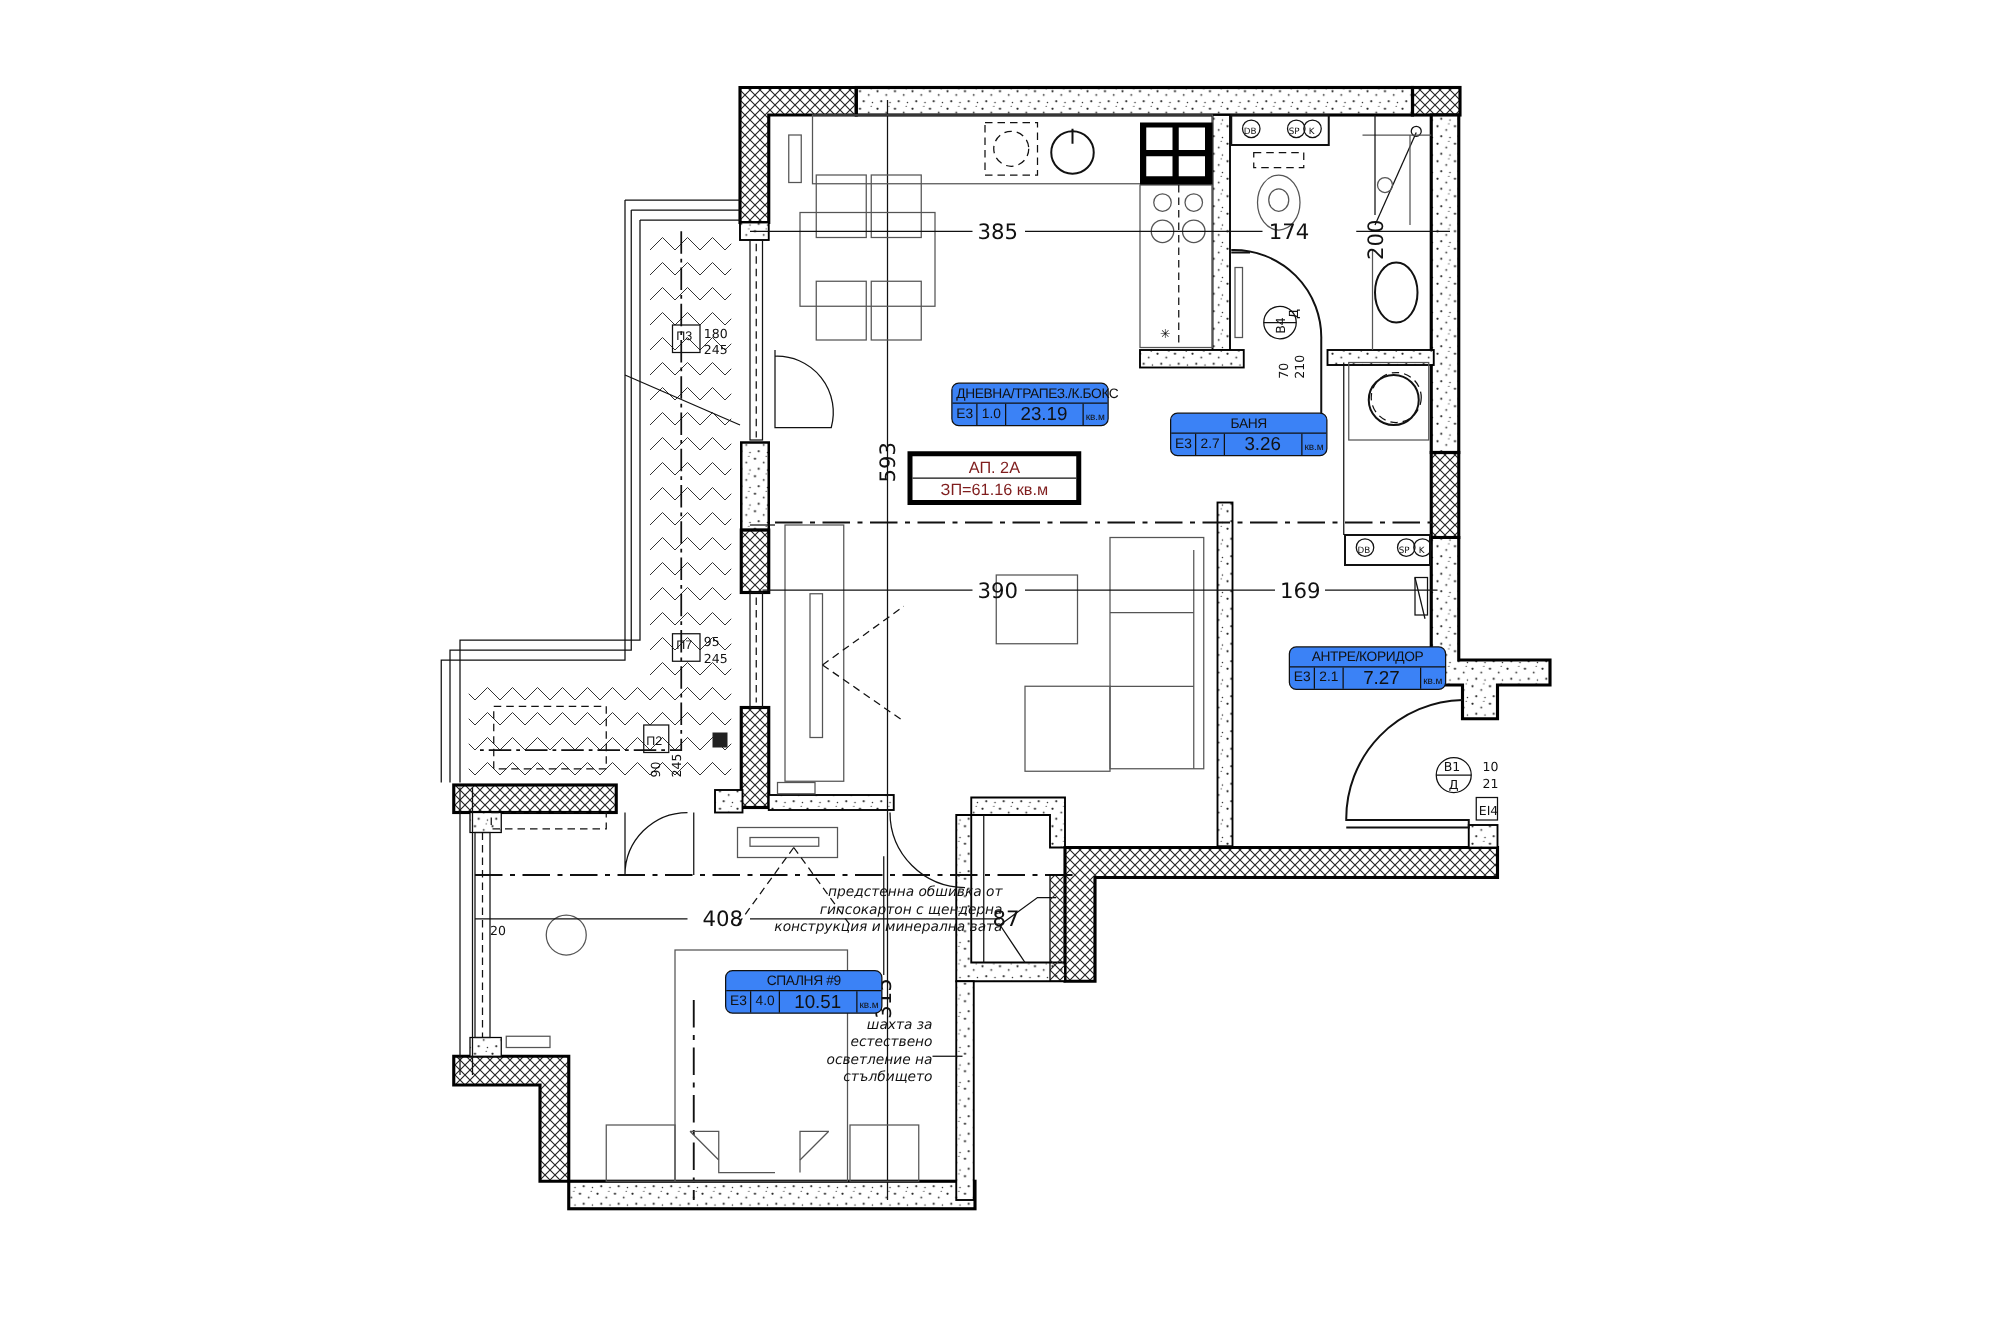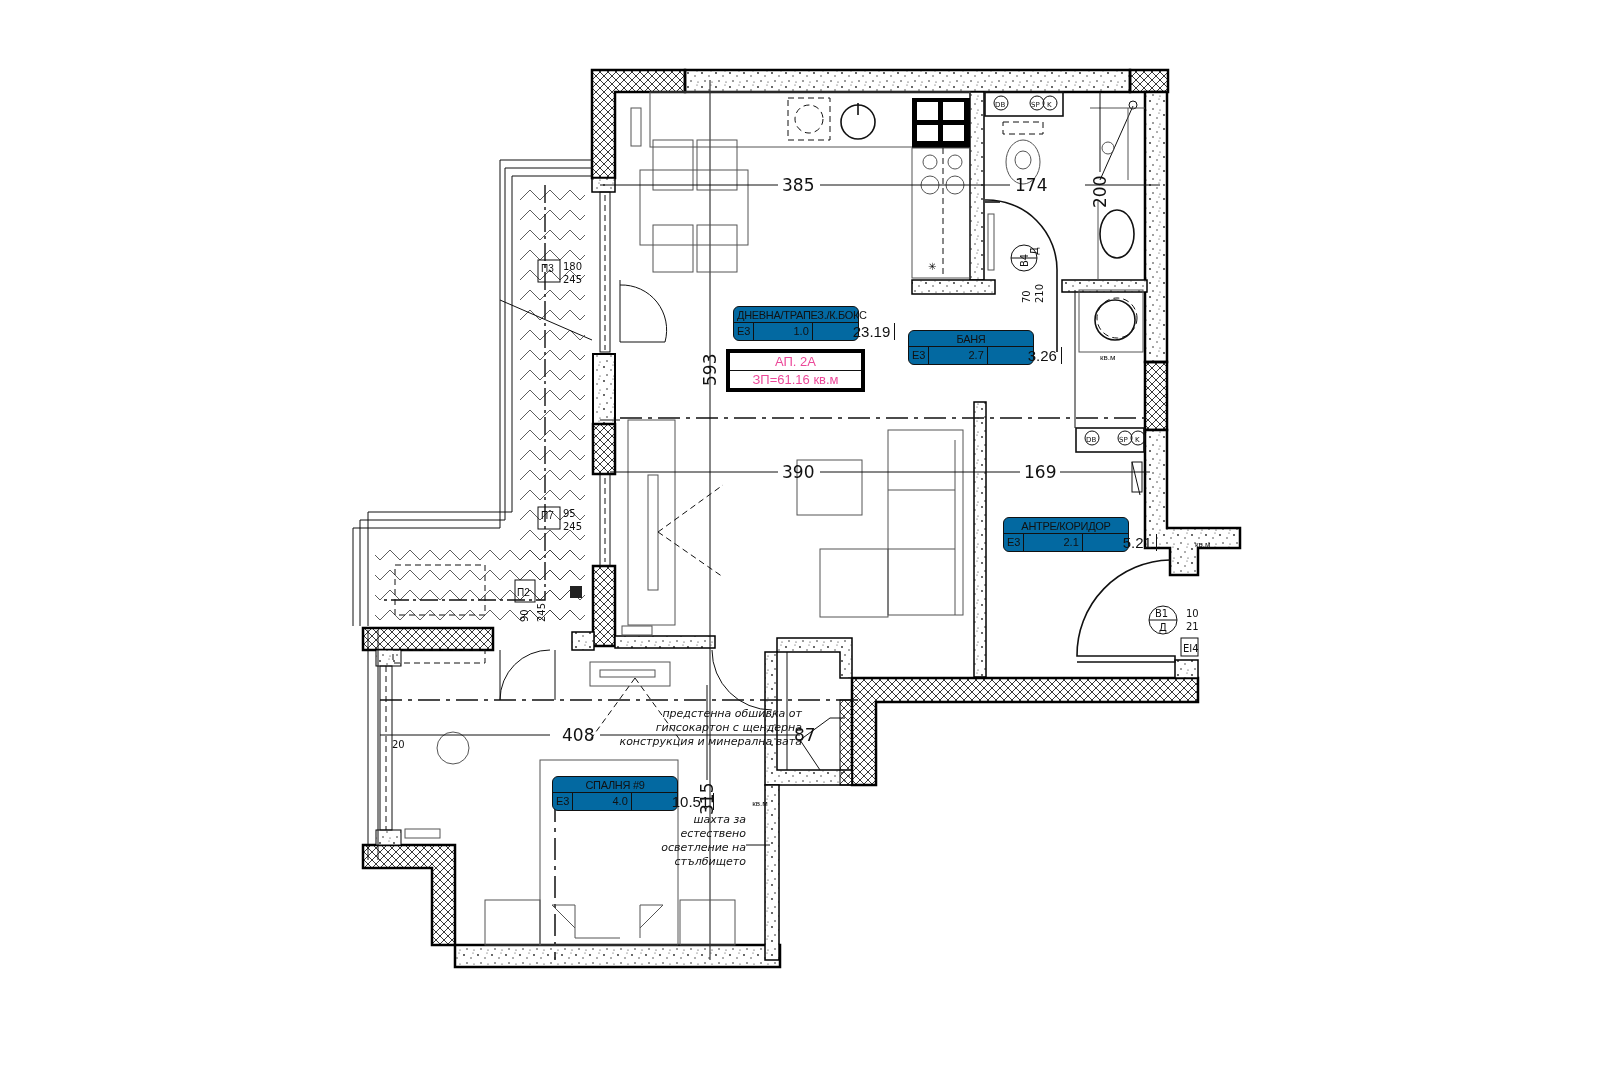--- a/index.html
+++ b/index.html
@@ -285,28 +285,28 @@
     <text x="802" y="745" text-anchor="end" class="cad note">конструкция и минерална вата</text>
     <text x="746" y="823" text-anchor="end" class="cad note">шахта за</text>
     <text x="746" y="837" text-anchor="end" class="cad note">естествено</text>
     <text x="746" y="851" text-anchor="end" class="cad note">осветление на</text>
     <text x="746" y="865" text-anchor="end" class="cad note">стълбището</text>
     <line x1="746" y1="845" x2="770" y2="845" class="thin"></line>
   </g>
 </svg>
 
 <style>
-  .room-tag { position:absolute; border:1.5px solid #111; border-radius:6px; background:#0369a1; font-family:"Liberation Sans", sans-serif; color:#111; }
+  .room-tag { position:absolute; border:1.5px solid #111; border-radius:6px; background:#3b82f6; font-family:"Liberation Sans", sans-serif; color:#111;margin-left:28px; }
   .room-tag .name { text-align:center; font-size:11px; padding:2px 3px 1px; border-bottom:1.5px solid #111; letter-spacing:-0.3px; white-space:nowrap; }
-  .room-tag .row { display:flex; font-size:11px;gap:36px; }
+  .room-tag .row { display:flex; font-size:11px; }
   .room-tag .row span { padding:2px 3px; border-right:1.5px solid #111; }
   .room-tag .row span:last-child { border-right:none; }
   .room-tag .row .area { flex:1; font-size:15px; padding:0 4px; text-align:center; }
   .room-tag .row .unit { font-size:8px; font-weight:normal; align-self:flex-end; padding:2px 2px; border:none; }
-  .apt-tag { position:absolute; left:726px; top:349px; width:131px; border:4px solid #000; background:#fff; font-family:"Liberation Sans", sans-serif; color:#ec4899; }
+  .apt-tag { position:absolute; left:726px; top:361px; width:131px; border:4px solid #000; background:#fff; font-family:"Liberation Sans", sans-serif; color:#7f1d1d; }
   .apt-tag div { text-align:center; font-size:13px; padding:1px 0; }
   .apt-tag div:first-child { border-bottom:1.5px solid #111; }
 </style>
 
 <div class="room-tag" style="left:733px; top:306px; width:124px;">
   <div class="name">ДНЕВНА/ТРАПЕЗ./К.БОКС</div>
   <div class="row">
     <span>Е3</span>
     <span>1.0</span>
     <span class="area">23.19</span>
@@ -327,21 +327,21 @@
     <span class="area">3.26</span>
     <span class="unit">кв.м</span>
   </div>
 </div>
 
 <div class="room-tag" style="left:1003px; top:517px; width:124px;">
   <div class="name">АНТРЕ/КОРИДОР</div>
   <div class="row">
     <span>Е3</span>
     <span>2.1</span>
-    <span class="area">5.21</span>
+    <span class="area">7.27</span>
     <span class="unit">кв.м</span>
   </div>
 </div>
 
 <div class="room-tag" style="left:552px; top:776px; width:124px;">
   <div class="name">СПАЛНЯ #9</div>
   <div class="row">
     <span>Е3</span>
     <span>4.0</span>
     <span class="area">10.51</span>

